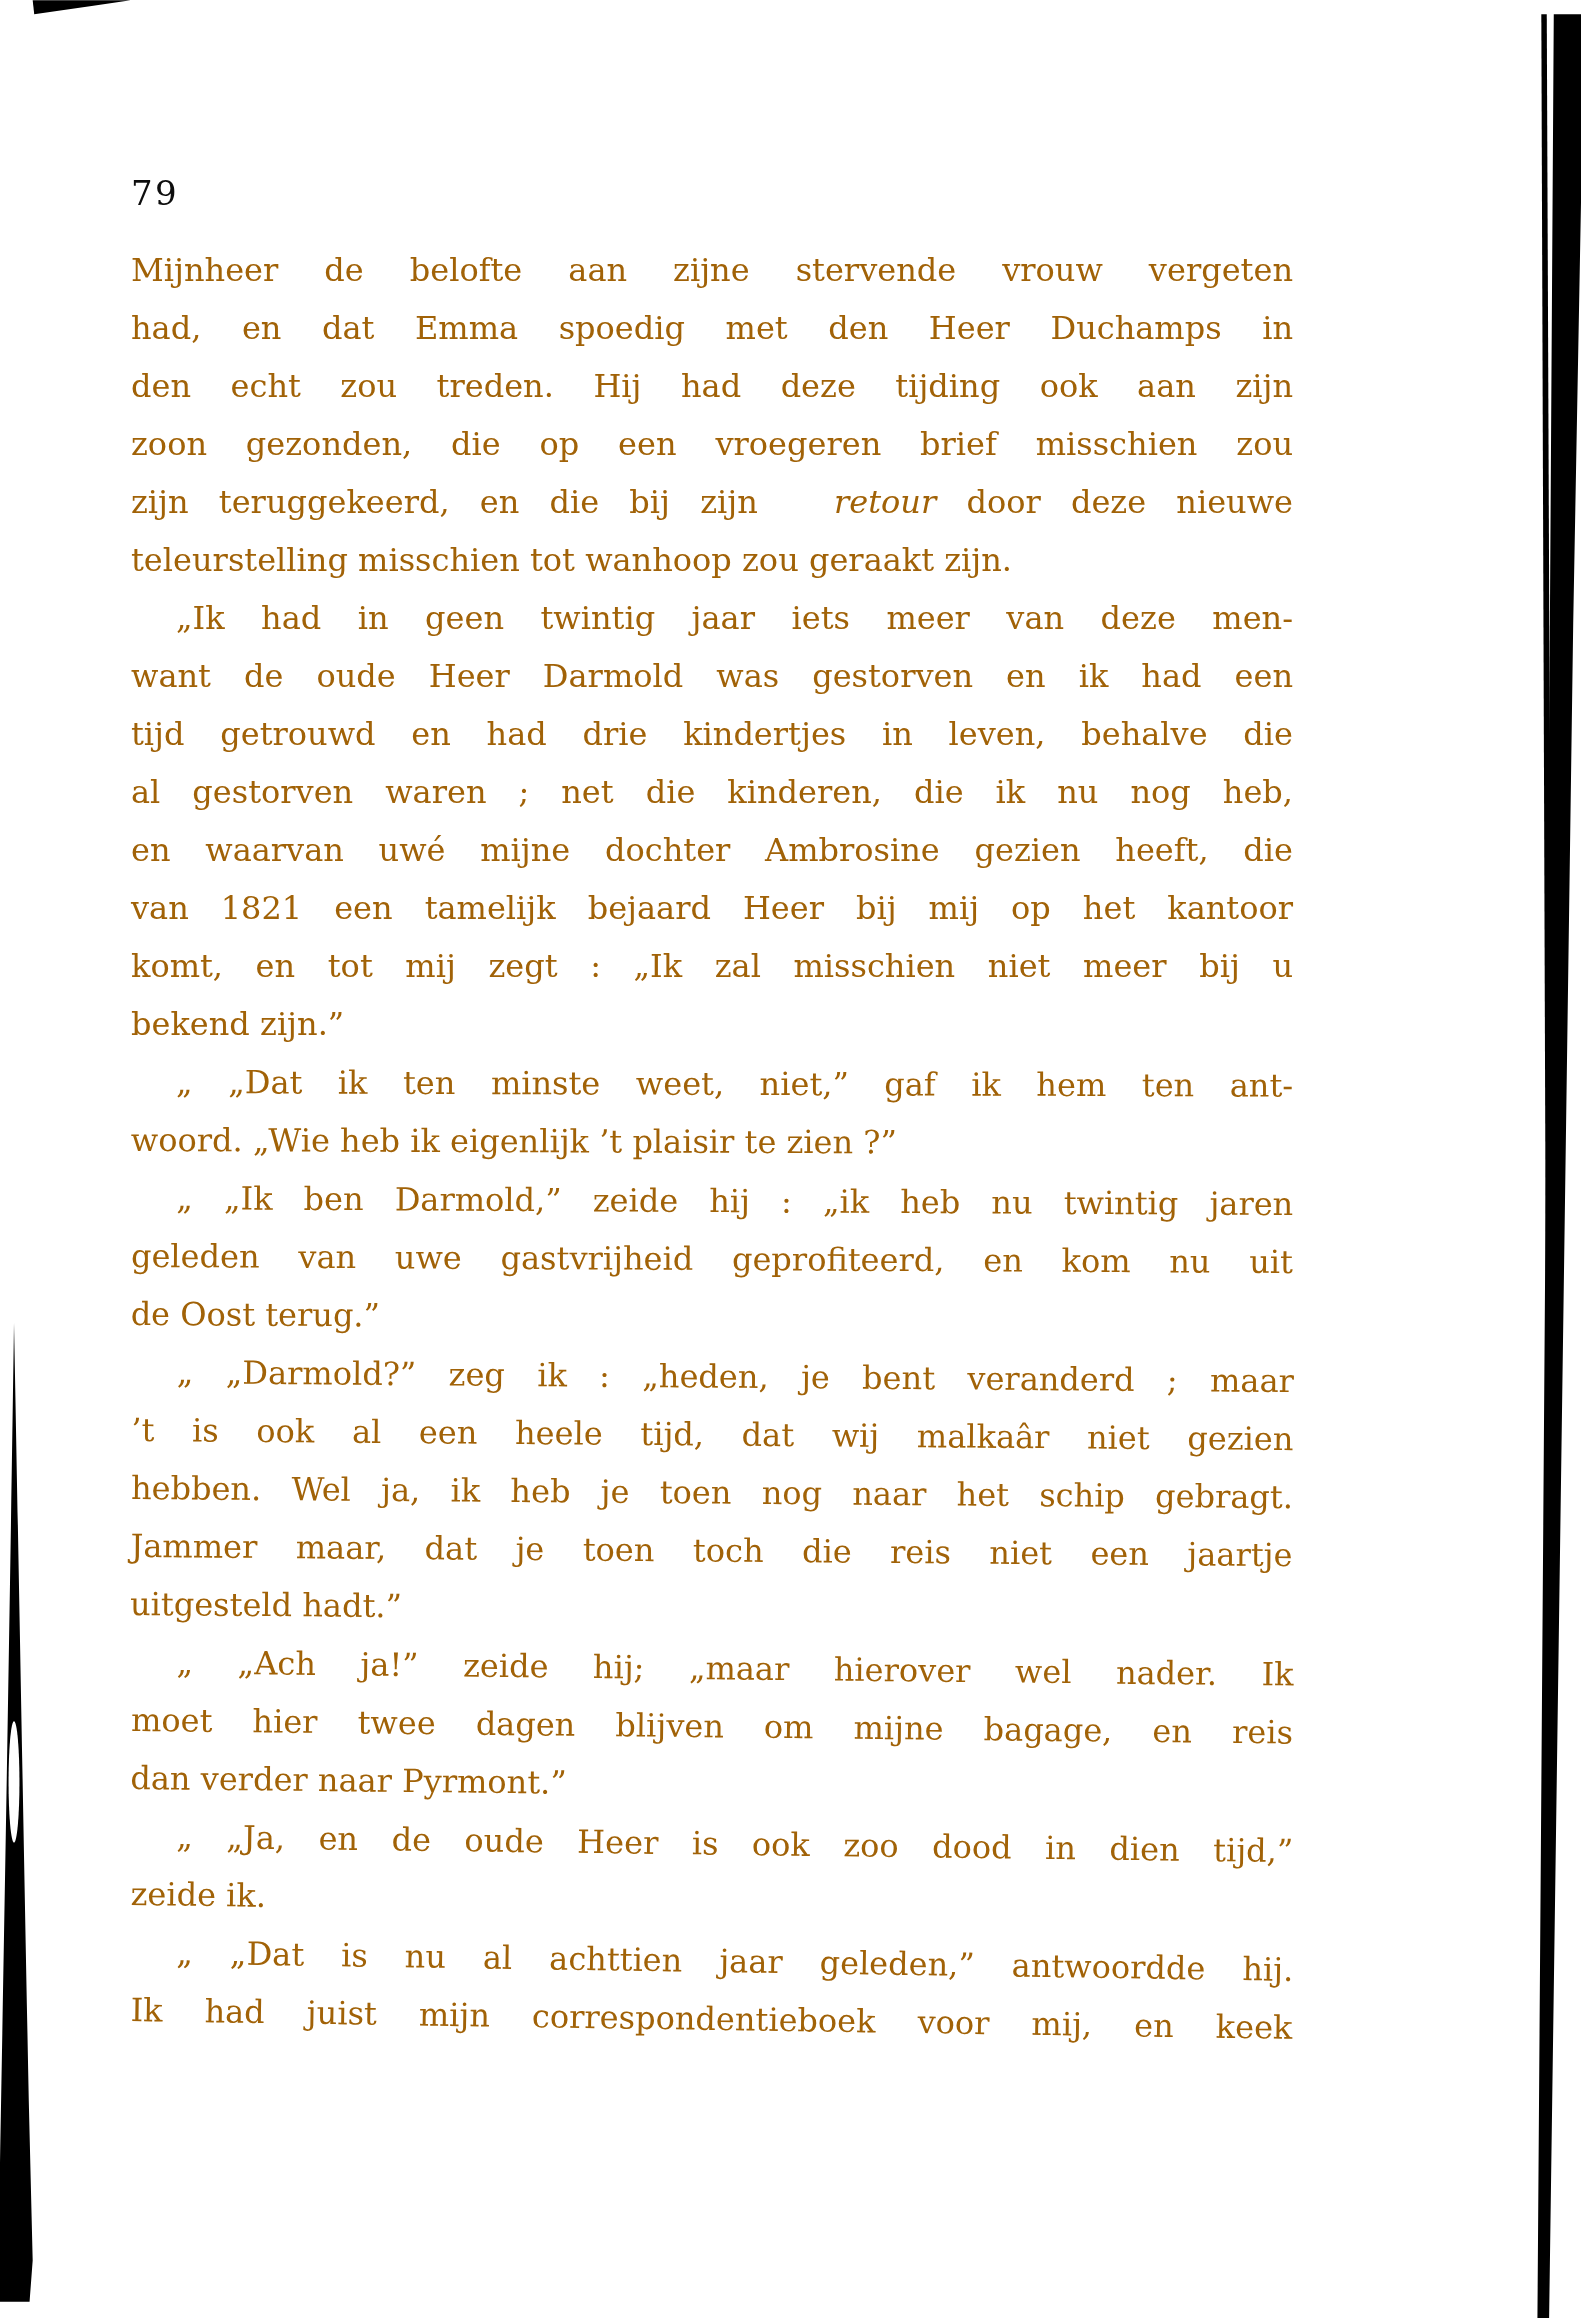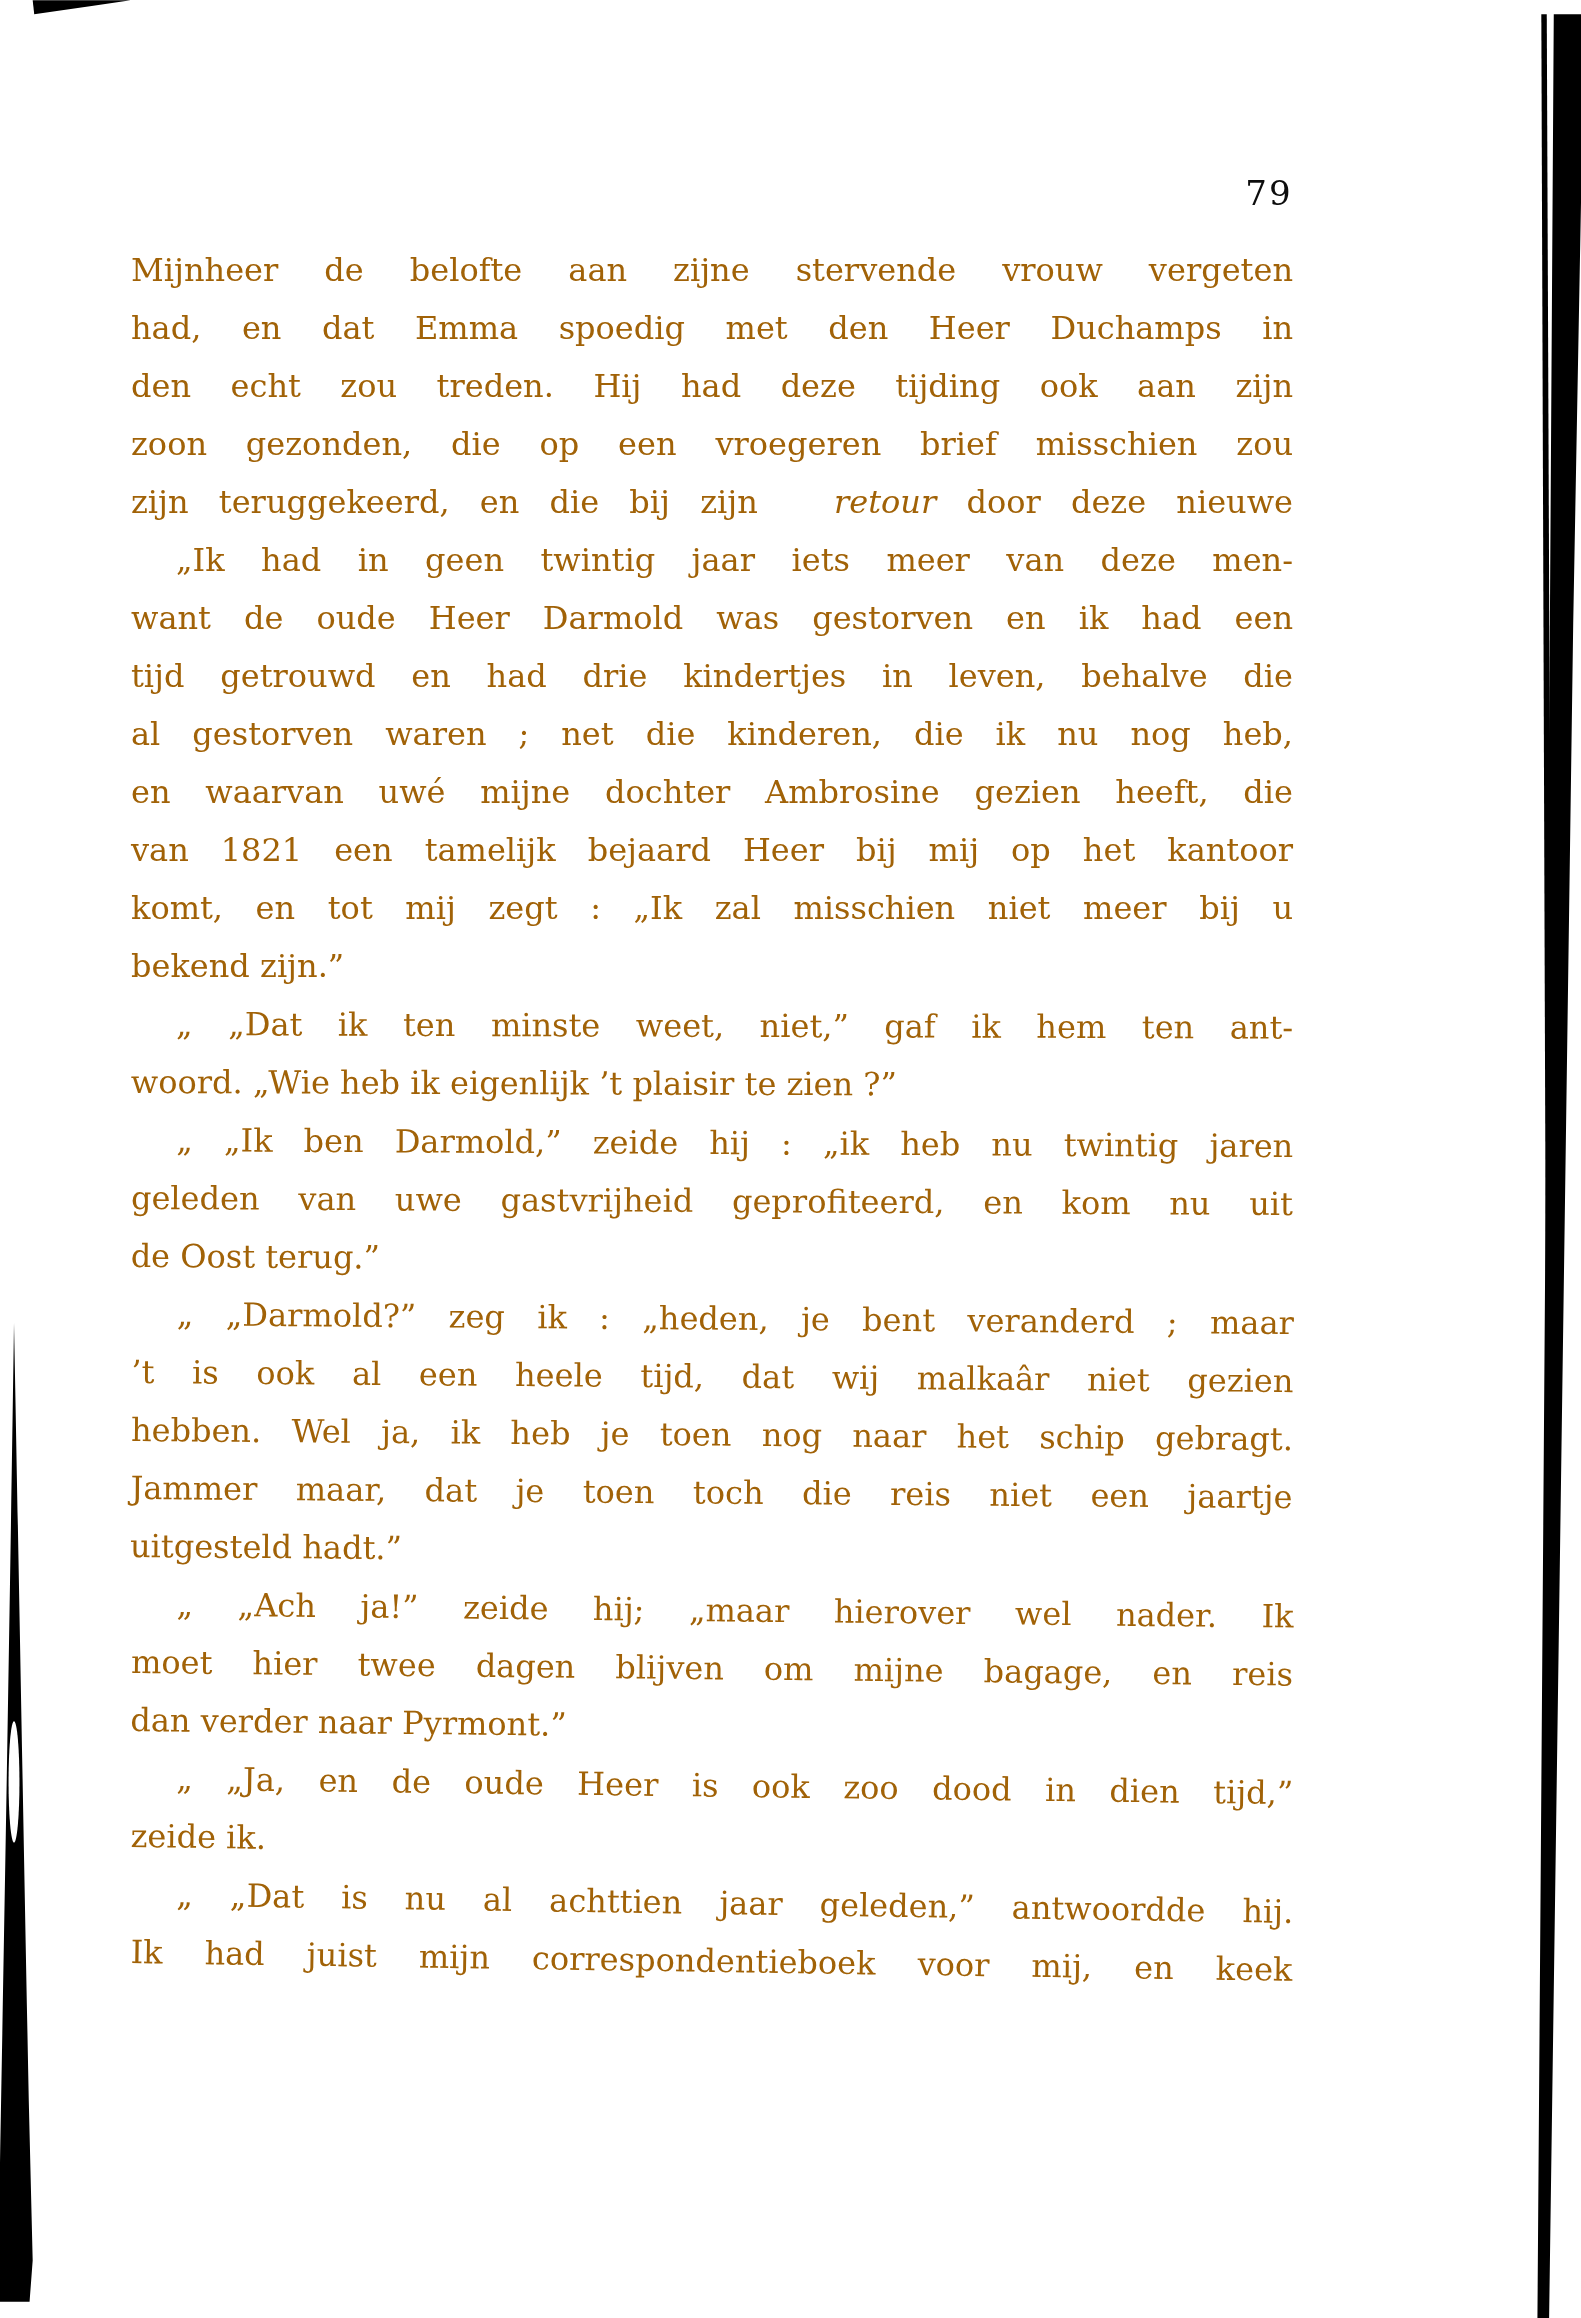--- a/index.html
+++ b/index.html
@@ -13,21 +13,21 @@
     position: relative;
     overflow: hidden;
     font-family: "DejaVu Serif", "Liberation Serif", serif;
     color: #0a0a0a;
   }
   .page-number {
     position: absolute;
     top: 173px;
     left: 131px;
     width: 1162px;
-    text-align: right;
+    text-align: left;
     font-size: 34px;
     letter-spacing: 2.3px;
     color: #0d0d0d;
   }
   .text-block {
     position: absolute;
     top: 241px;
     left: 131px;
     width: 1162px;
     font-size: 32px;
@@ -84,20 +84,21 @@
 </svg>
 
 <div class="page-number">79</div>
 <div class="text-block" id="text-block">
     <div class="para">
       <div class="line">Mijnheer de belofte aan zijne stervende vrouw vergeten</div>
       <div class="line">had, en dat Emma spoedig met den Heer Duchamps in</div>
       <div class="line">den echt zou treden. Hij had deze tijding ook aan zijn</div>
       <div class="line">zoon gezonden, die op een vroegeren brief misschien zou</div>
       <div class="line"><span>zijn teruggekeerd, en die bij zijn </span><span class="it">retour</span><span> door deze nieuwe</span></div>
+      <div class="line end">teleurstelling misschien tot wanhoop zou geraakt zijn.</div>
     </div>
     <div class="para">
       <div class="line ind">„Ik had in geen twintig jaar iets meer van deze men-</div>
       <div class="line">want de oude Heer Darmold was gestorven en ik had een</div>
       <div class="line">tijd getrouwd en had drie kindertjes in leven, behalve die</div>
       <div class="line">al gestorven waren ; net die kinderen, die ik nu nog heb,</div>
       <div class="line">en waarvan uwé mijne dochter Ambrosine gezien heeft, die</div>
       <div class="line">van 1821 een tamelijk bejaard Heer bij mij op het kantoor</div>
       <div class="line">komt, en tot mij zegt : „Ik zal misschien niet meer bij u</div>
       <div class="line end">bekend zijn.”</div>

